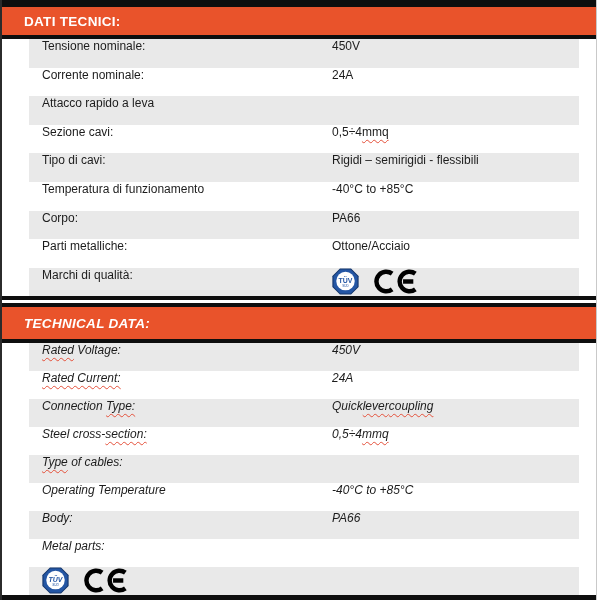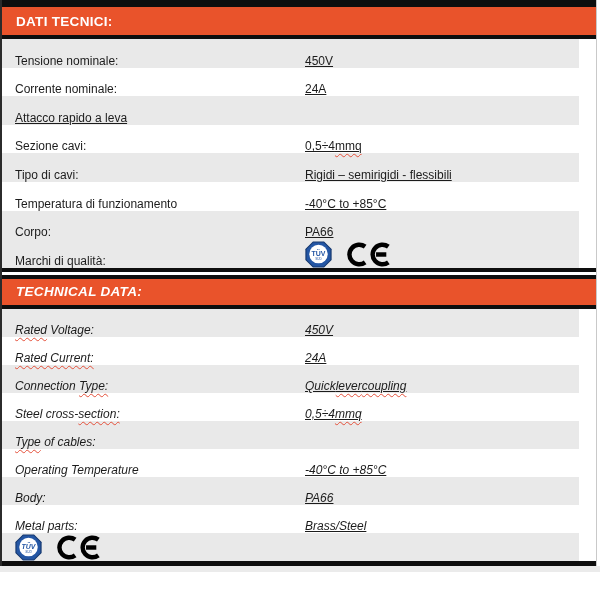--- a/index.html
+++ b/index.html
@@ -9,31 +9,31 @@
   }
   .sheet{
     width:597px;box-sizing:border-box;
     border-left:2px solid #2b2b2b;border-right:1px solid #c9c9c9;
   }
   .bar{background:#0e0e0e;width:100%;}
   .bar.h7{height:7px}.bar.h4{height:4px}.bar.h5{height:5px}
   .gap{height:3px;background:#ffffff;}
   .hdr{
     background:#E9532B;color:#ffffff;font-weight:bold;font-size:13.5px;
-    letter-spacing:.3px;display:flex;align-items:center;padding-left:14px;
+    letter-spacing:.3px;display:flex;align-items:center;padding-left:22px;
   }
   .t1 .hdr{height:28px}
-  .t2 .hdr{height:26px;font-style:italic}
-  .row{display:flex;align-items:flex-end;margin-right:17px;font-size:12px;}
+  .t2 .hdr{height:32px;font-style:italic}
+  .row{display:flex;align-items:flex-start;margin-right:17px;font-size:12px;margin-left:27px;}
   .t1 .row{height:28.6px}
   .t2 .row{height:28px;font-style:italic}
   .row.alt{background:#E9E9E9;}
   .cell{white-space:nowrap;}
   .cell.label{width:290px;padding-left:13px;box-sizing:border-box;flex:0 0 auto;}
-  .cell.value{flex:1 1 auto;padding-left:13px;display:flex;align-items:center;text-decoration:underline;}
+  .cell.value{flex:1 1 auto;padding-left:13px;display:flex;align-items:center;}
   .sq{
     text-decoration:underline;text-decoration-style:wavy;
     text-decoration-color:#E4503A;text-decoration-thickness:1px;
     text-underline-offset:2.5px;
   }
   .logos{gap:13px;}
   .logos svg{display:block;}
   .bottom-strip{height:6px;background:#ebebeb;width:600px;}
 </style>
 </head>
@@ -81,20 +81,26 @@
     <div class="row">
       <div class="cell label"><span>Temperatura di funzionamento</span></div>
       <div class="cell value">
           <span>-40°C to +85°C</span>
         </div>
     </div>
     <div class="row alt">
       <div class="cell label"><span>Corpo:</span></div>
       <div class="cell value">
           <span>PA66</span>
+        </div>
+    </div>
+    <div class="row">
+      <div class="cell label"><span>Parti metalliche:</span></div>
+      <div class="cell value">
+          <span>Ottone/Acciaio</span>
         </div>
     </div>
     <div class="row alt">
       <div class="cell label"><span>Marchi di qualità:</span></div>
       <div class="cell value logos">
         <svg width="27" height="27" viewBox="0 0 28 28">
           <polygon points="8.5,1 19.5,1 27,8.5 27,19.5 19.5,27 8.5,27 1,19.5 1,8.5" fill="#2456A4" stroke="#16386e" stroke-width="1.2"></polygon>
           <circle cx="14" cy="13.6" r="9.6" fill="#ffffff"></circle>
           <text x="14" y="15.4" text-anchor="middle" font-size="7.2" font-weight="bold" fill="#2456A4" font-family="Liberation Sans, DejaVu Sans, sans-serif">TÜV</text>
           <text x="14" y="20.2" text-anchor="middle" font-size="3.2" fill="#2456A4" font-family="Liberation Sans, DejaVu Sans, sans-serif">SÜD</text>
@@ -157,23 +163,20 @@
         </div>
     </div>
     <div class="row alt">
       <div class="cell label"><span>Body:</span></div>
       <div class="cell value">
           <span>PA66</span>
         </div>
     </div>
     <div class="row">
       <div class="cell label"><span>Metal parts:</span></div>
-      <div class="cell value">
-          <span>Brass/Steel</span>
-        </div>
     </div>
     <div class="row alt">
       <div class="cell value logos">
         <svg width="27" height="27" viewBox="0 0 28 28">
           <polygon points="8.5,1 19.5,1 27,8.5 27,19.5 19.5,27 8.5,27 1,19.5 1,8.5" fill="#2456A4" stroke="#16386e" stroke-width="1.2"></polygon>
           <circle cx="14" cy="13.6" r="9.6" fill="#ffffff"></circle>
           <text x="14" y="15.4" text-anchor="middle" font-size="7.2" font-weight="bold" fill="#2456A4" font-family="Liberation Sans, DejaVu Sans, sans-serif">TÜV</text>
           <text x="14" y="20.2" text-anchor="middle" font-size="3.2" fill="#2456A4" font-family="Liberation Sans, DejaVu Sans, sans-serif">SÜD</text>
         </svg>
         <svg width="46" height="25" viewBox="0 0 50 28" aria-label="CE">

